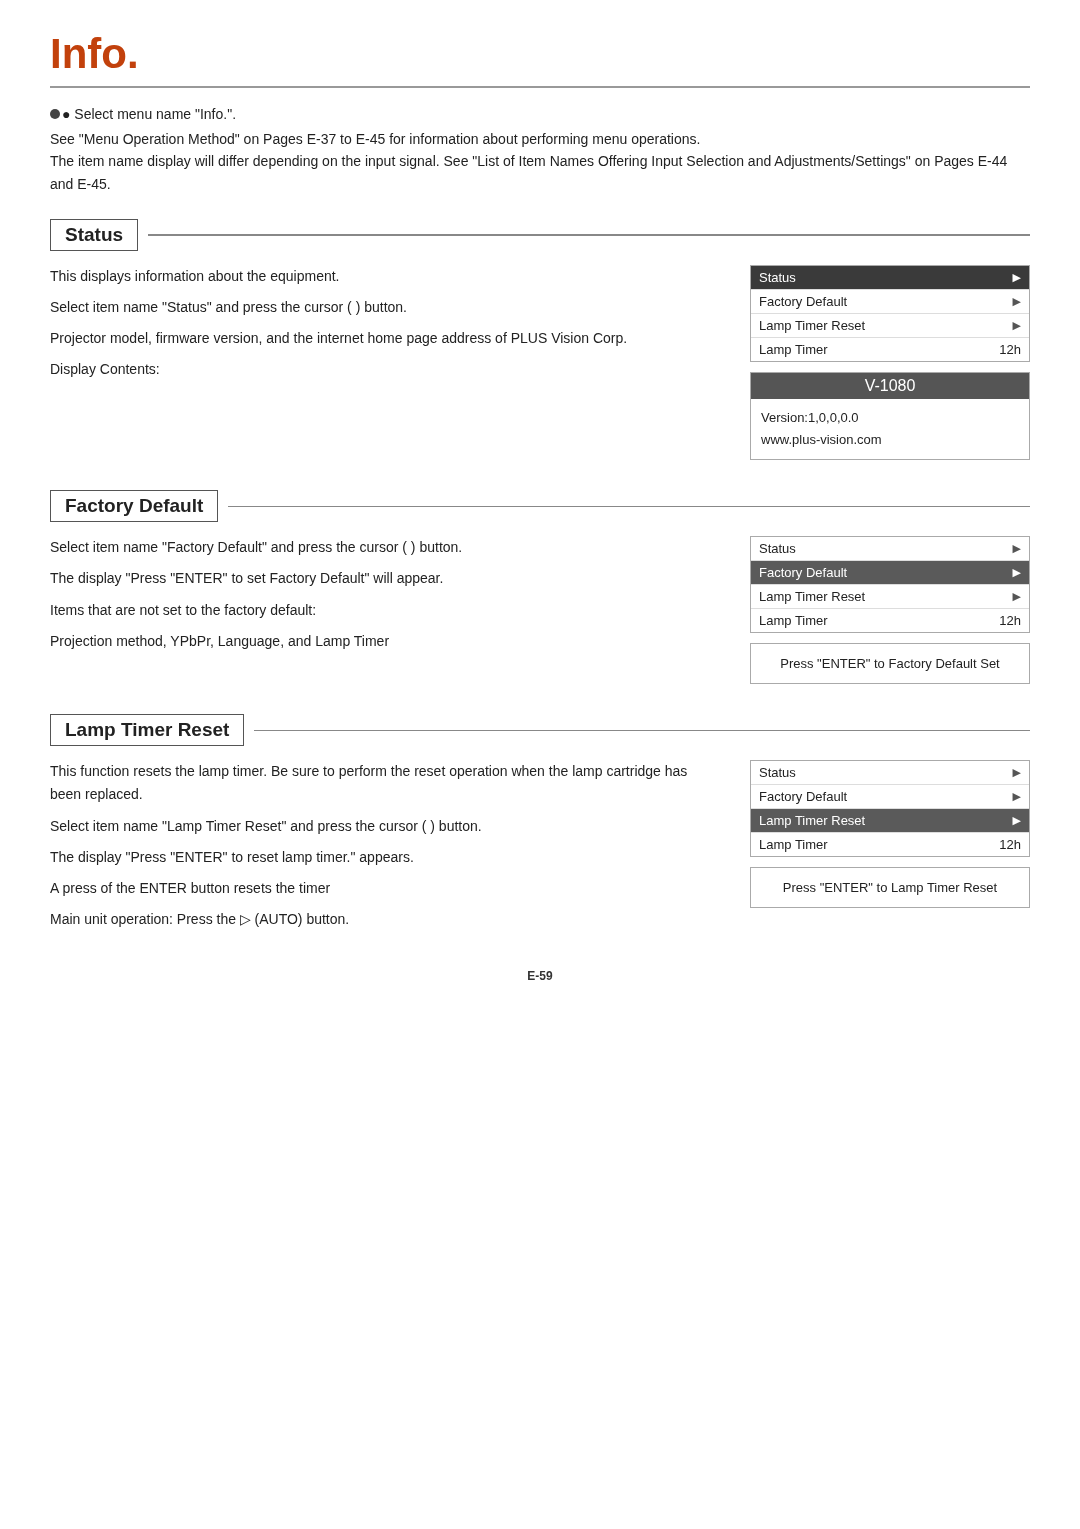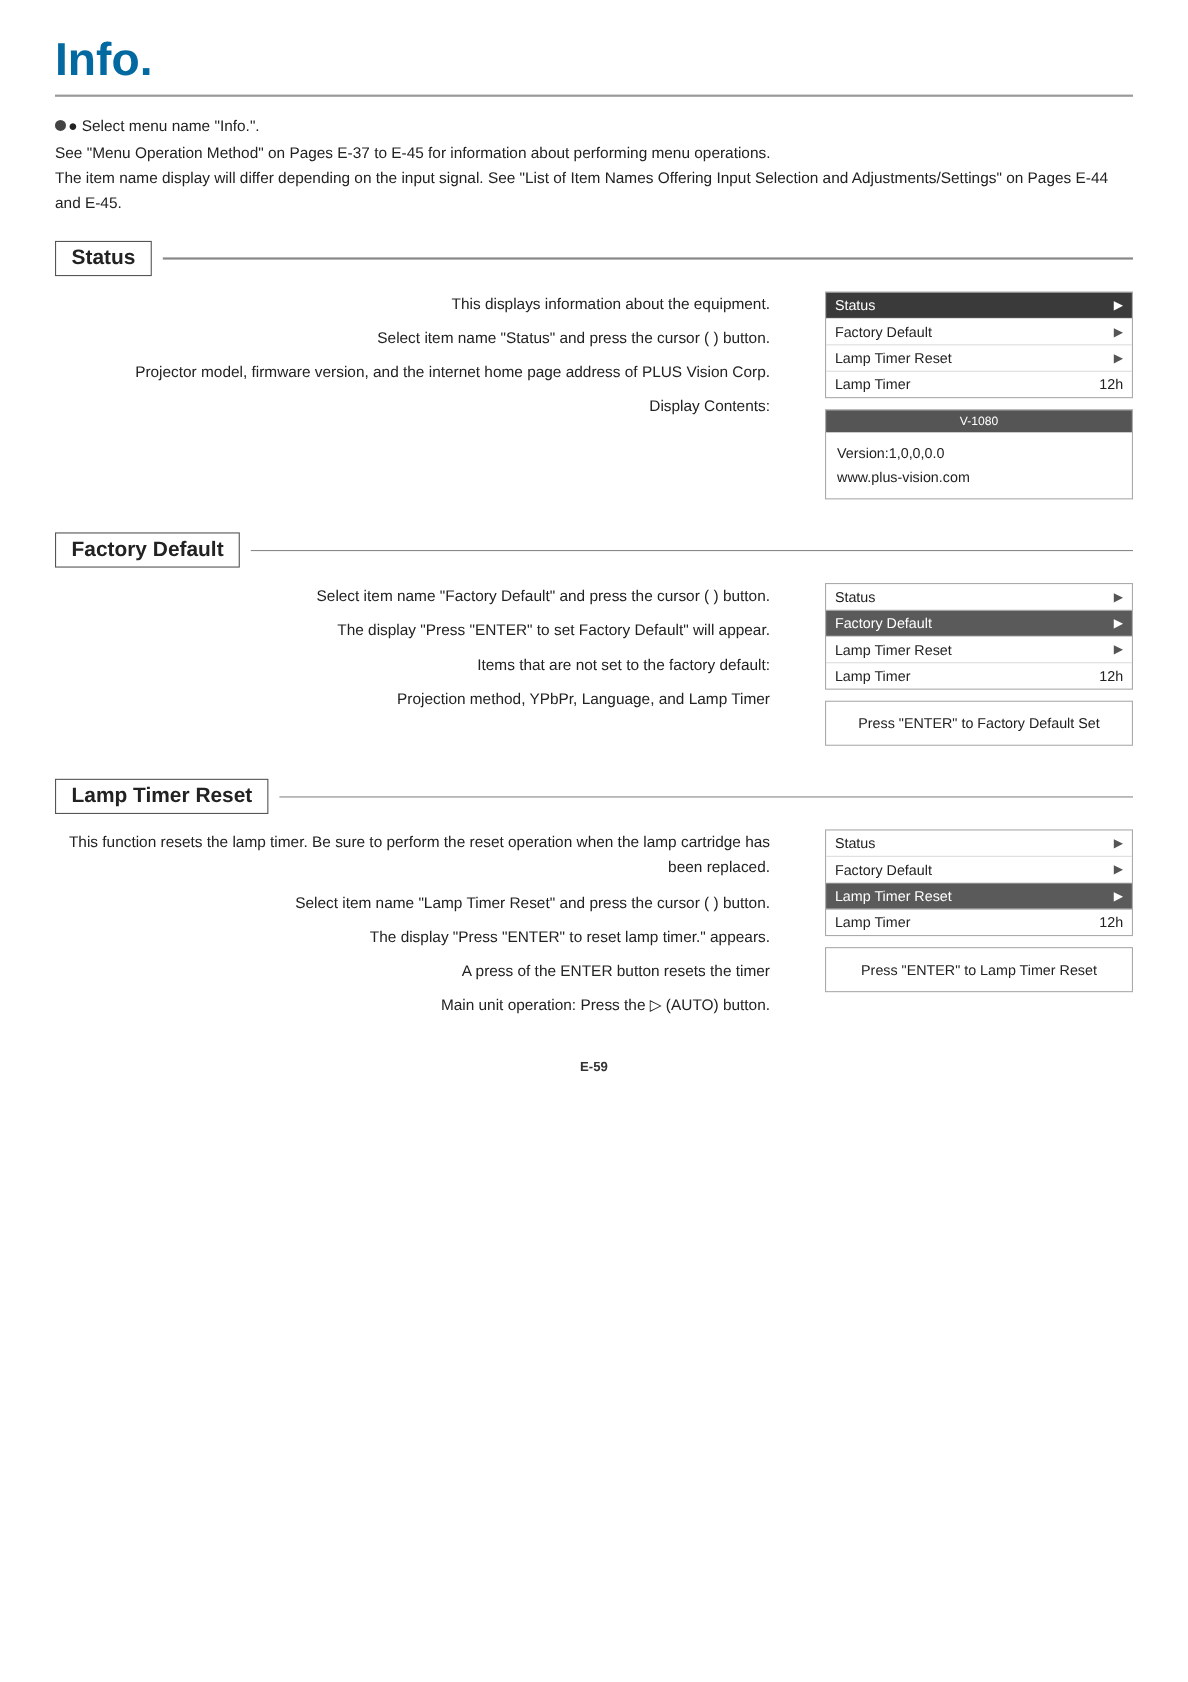--- a/index.html
+++ b/index.html
@@ -9,21 +9,21 @@
       width: 1080px;
       min-height: 1529px;
       padding: 30px 50px 40px 50px;
       font-size: 15px;
       color: #222;
       position: relative;
     }
     .page-title {
       font-size: 42px;
       font-weight: bold;
-      color: #0369a1;
+      color: #c2410c;
       margin-bottom: 18px;
       border-bottom: 2px solid #999;
       padding-bottom: 8px;
     }
     .intro-bullet {
       font-size: 14px;
       margin-bottom: 6px;
       display: flex;
       align-items: flex-start;
       gap: 6px;
@@ -45,21 +45,20 @@
 
     
     .section {
       display: flex;
       gap: 0;
       margin-bottom: 30px;
     }
     .section-left {
       flex: 1;
       padding-right: 20px;
-      text-align: right;
     }
     .section-right {
       width: 310px;
       flex-shrink: 0;
       display: flex;
       flex-direction: column;
       align-items: flex-end;
       gap: 10px;
     }
     .section-heading-box {
@@ -126,21 +125,21 @@
     
     .sub-panel {
       border: 1px solid #aaa;
       width: 280px;
       font-size: 13px;
     }
     .sub-panel-header {
       background: #555;
       color: #fff;
       padding: 4px 10px;
-      font-size: 11px;
+      font-size: 16px;
       text-align: center;
     }
     .sub-panel-body {
       padding: 8px 10px;
       font-size: 13px;
       text-align: left;
       line-height: 1.7;
     }
 
     

